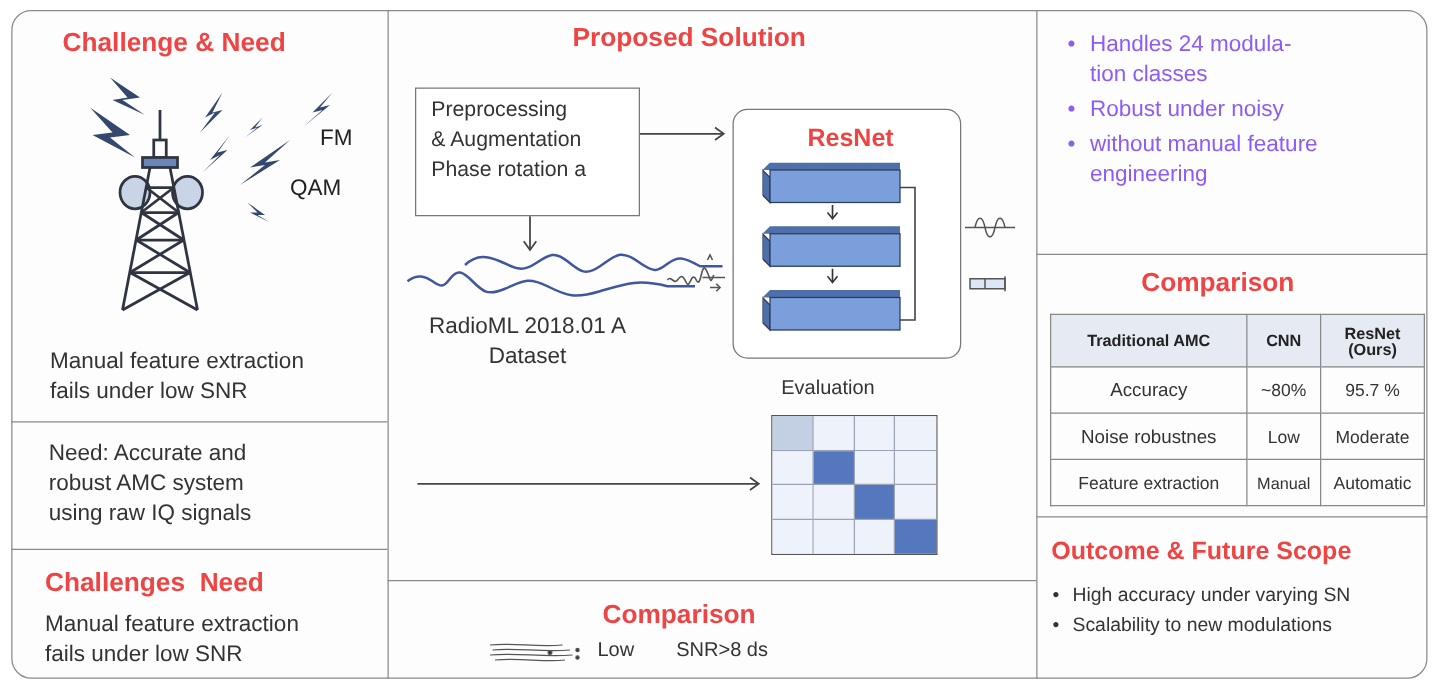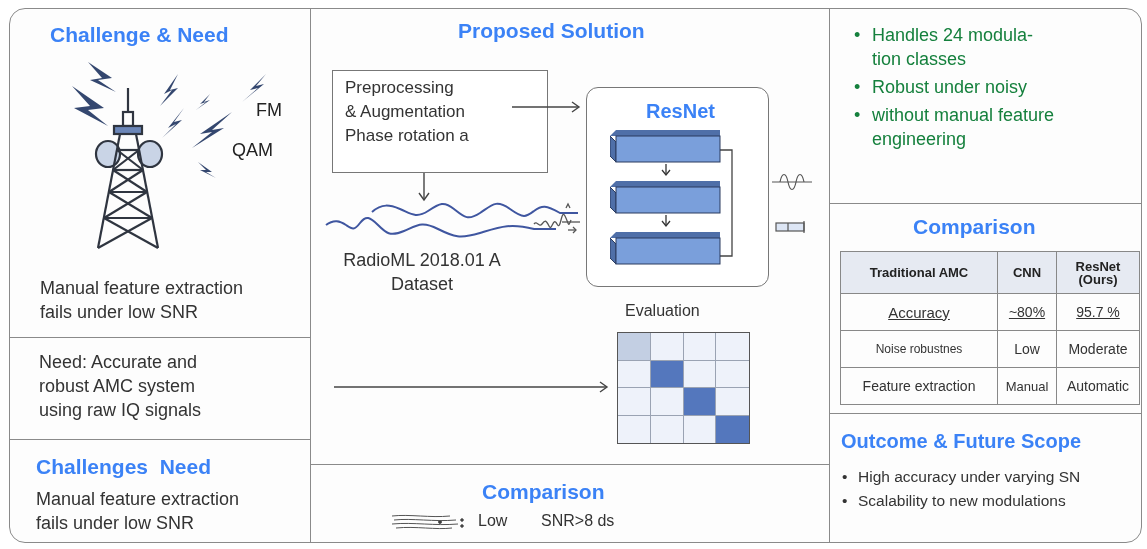--- a/index.html
+++ b/index.html
@@ -3,21 +3,21 @@
 <meta charset="utf-8">
 <style>
   html, body { margin: 0; padding: 0; background: #ffffff; }
   body { width: 1147px; height: 549px; position: relative; overflow: hidden;
          font-family: "Liberation Sans", "DejaVu Sans", sans-serif; color: #222; }
   .frame { position: absolute; left: 9px; top: 8px; width: 1133px; height: 535px;
            border: 1.5px solid #8a8a8a; border-radius: 16px; box-sizing: border-box; background: #fdfdfd; }
   .abs { position: absolute; }
   .vline { position: absolute; width: 0; border-left: 1.5px solid #8a8a8a; }
   .hline { position: absolute; height: 0; border-top: 1.5px solid #8a8a8a; }
-  .h-title { font-weight: bold; font-size: 21px; color: #3b82f6; white-space: nowrap; }
+  .h-title { font-weight: bold; font-size: 21px; color: #ef4444; white-space: nowrap; }
   .body-text { font-size: 17px; line-height: 22px; color: #333; }
   .center { text-align: center; }
   .box { position: absolute; border: 1.5px solid #777; background: #fff; box-sizing: border-box; }
   .bullets { list-style: none; margin: 0; padding: 0; }
   .bullets li { position: relative; padding-left: 22px; }
   .bullets li::before { content: "\2022"; position: absolute; left: 4px; top: 0; }
   table.cmp { position: absolute; border-collapse: collapse; font-size: 14px; color: #333; }
   table.cmp th, table.cmp td { border: 1.2px solid #888; text-align: center; padding: 0 4px; }
   table.cmp th { background: #e6eaf2; font-weight: bold; font-size: 13px; color: #222; }
   .small-bold { font-size: 11px; line-height: 13px; }
@@ -92,21 +92,21 @@
   <div class="abs h-title" style="left:36px; top:455px; white-space:pre;">Challenges  Need</div>
   <div class="abs body-text" style="left:36px; top:487px; font-size:18px; line-height:24px;">
     <div>Manual feature extraction</div>
     <div>fails under low SNR</div>
   </div>
 </section>
 
 <section>
   <div class="abs h-title" style="left:458px; top:19px;text-align:right;">Proposed Solution</div>
 
-  <div class="box" style="left:332px; top:70px; width:216px; height:103px; padding:5px 0 0 12px;">
+  <div class="box" style="left:332px; top:70px; width:180px; height:103px; padding:5px 0 0 12px;">
     <div class="body-text" style="font-size:17px; line-height:24px; color:#333;">
       <div>Preprocessing</div>
       <div>&amp; Augmentation</div>
       <div>Phase rotation a</div>
     </div>
   </div>
 
   <svg class="abs" style="left:310px; top:0;" width="519" height="464">
     <g stroke="#444" stroke-width="1.4" fill="none">
       <line x1="202" y1="107" x2="268" y2="107"></line>
@@ -215,21 +215,21 @@
       <circle cx="50" cy="12" r="1.5" fill="#333"></circle>
       <circle cx="72" cy="10" r="1.3" fill="#333"></circle>
       <circle cx="72" cy="16" r="1.3" fill="#333"></circle>
     </g>
   </svg>
   <div class="abs" style="left:478px; top:512px; font-size:16px; color:#333;">Low</div>
   <div class="abs" style="left:541px; top:512px; font-size:16px; color:#333;">SNR&gt;8 ds</div>
 </section>
 
 <section>
-  <ul class="abs bullets body-text" style="left:850px; top:23px; width:285px; font-size:18px; line-height:24px; color:#15803d;">
+  <ul class="abs bullets body-text" style="left:850px; top:23px; width:285px; font-size:18px; line-height:24px; color:#8b5cf6;">
     <li style="margin-bottom:4px;">
       <div>Handles 24 modula-</div>
       <div>tion classes</div>
     </li>
     <li style="margin-bottom:4px;">
       <div>Robust under noisy</div>
     </li>
     <li>
       <div>without manual feature</div>
       <div>engineering</div>
@@ -244,27 +244,27 @@
       <tr style="height:42px;margin-top:47px;">
         <th style="width:148px;">Traditional AMC</th>
         <th style="width:50px;">CNN</th>
         <th class="small-bold">
           <div>ResNet</div>
           <div>(Ours)</div>
         </th>
       </tr>
     </thead>
     <tbody>
-      <tr style="height:37px;text-decoration:underline;">
+      <tr style="height:37px;">
         <td style="font-size:15px;">Accuracy</td>
         <td>~80%</td>
         <td>95.7 %</td>
       </tr>
       <tr style="height:37px;">
-        <td style="font-size:12px;">Noise robustnes</td>
+        <td style="font-size:15px;">Noise robustnes</td>
         <td>Low</td>
         <td>Moderate</td>
       </tr>
       <tr style="height:37px;margin-left:16px;">
         <td>Feature extraction</td>
         <td style="font-size:13px; padding:0 1px;">Manual</td>
         <td>Automatic</td>
       </tr>
     </tbody>
   </table>

